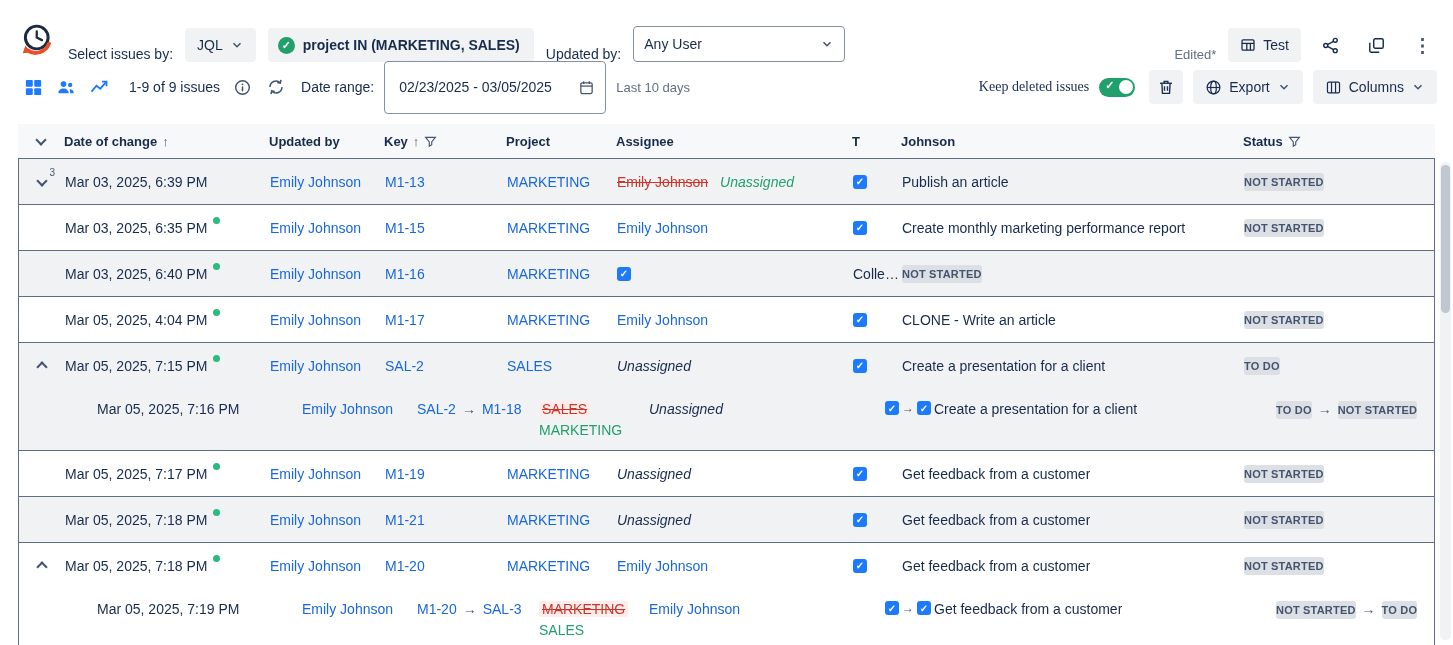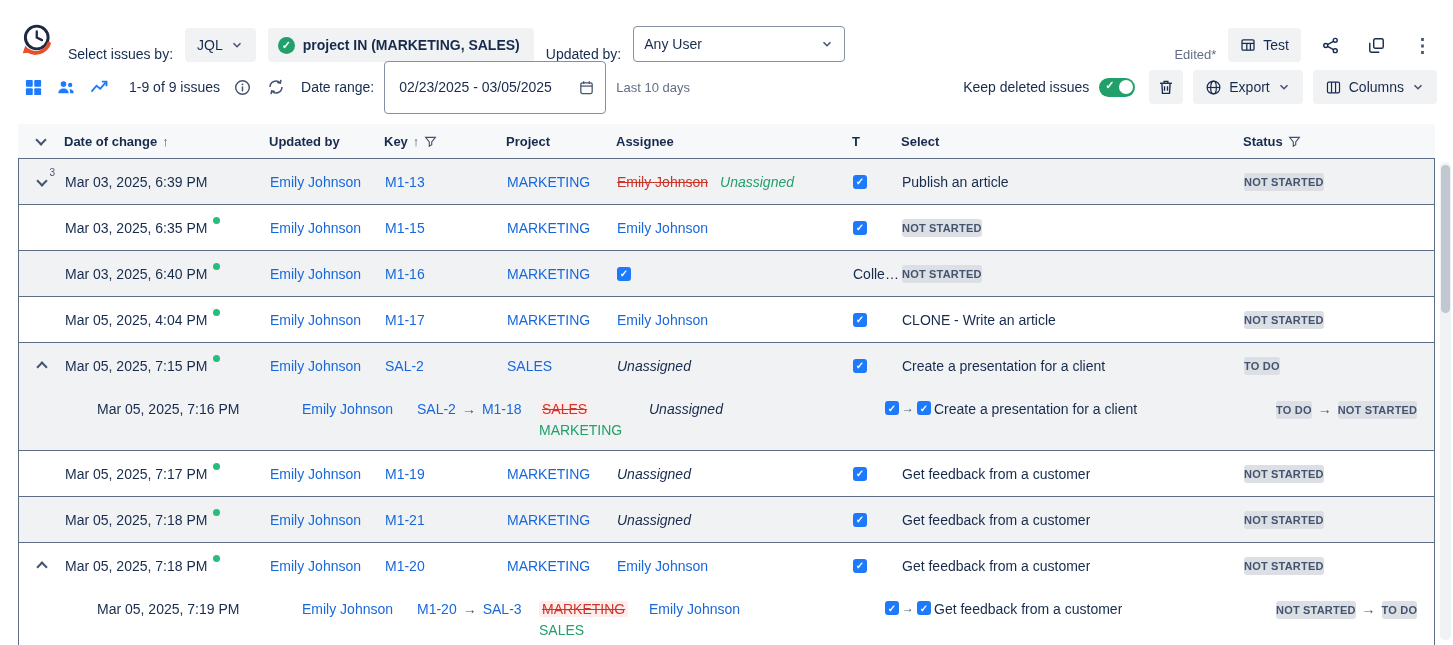--- a/index.html
+++ b/index.html
@@ -50,21 +50,21 @@
     display:inline-flex; align-items:center; justify-content:space-between;
     width:222px; height:53px; border:1px solid #8590A2; border-radius:4px;
     padding:0 10px 0 14px; margin-left:10px; cursor:pointer; white-space:nowrap;
   }
   .toggle {
     position:relative; display:inline-block; width:36px; height:19px; border-radius:10px;
     background:var(--toggle,#22A06B); cursor:pointer; margin-left:10px; flex:none;
   }
   .toggle .knob { position:absolute; top:2.5px; right:2.5px; width:14px; height:14px; border-radius:50%; background:#fff; }
   .toggle::before { content:"✓"; position:absolute; left:6px; top:1.5px; color:#fff; font-size:11px; font-weight:700; }
-  .push-right { margin-left:auto; white-space:nowrap; }
+  .push-right { margin-left:auto; white-space:nowrap;font-family:Liberation Serif, serif; }
 
   
   .table { margin:14px 18px 0; --cols:46px 205px 115px 122px 110px 236px 49px 342px 1fr; }
   .thead {
     display:grid; grid-template-columns:var(--cols); background:#F7F8F9; height:34px;
     align-items:center; font-size:13px; font-weight:700;
   }
   .thead .cell { display:flex; align-items:center; gap:5px; }
   .sort { font-weight:400; color:#44546F; font-size:13px; }
   .tbody { border:1px solid #5E6C84; }
@@ -307,21 +307,21 @@
     <div class="cell">
         <span>Project</span>
       </div>
     <div class="cell">
         <span>Assignee</span>
       </div>
     <div class="cell">
         <span>T</span>
       </div>
     <div class="cell">
-        <span>Select</span>
+        <span>Johnson</span>
       </div>
     <div class="cell">
       <span>Status</span>
       <span style="cursor:pointer">
         <svg width="13" height="13" viewBox="0 0 16 16" fill="none" stroke="#44546F" stroke-width="1.4">
             <path d="M2 3h12L9.5 8.5V12l-3 1.8V8.5z"></path>
           </svg>
       </span>
     </div>
   </div>
@@ -376,20 +376,23 @@
           </div>
           <div class="cell c-proj">
             <span class="link">MARKETING</span>
           </div>
           <div class="cell c-assignee">
             <span class="link">Emily Johnson</span>
           </div>
           <div class="cell c-type">
             <span class="cb">✓</span>
           </div>
+          <div class="cell c-summary">
+            <span class="summary-txt">Create monthly marketing performance report</span>
+          </div>
           <div class="cell c-status">
             <span class="status-badge">NOT STARTED</span>
           </div>
         </div>
       </div>
       <div class="group g-gray">
         <div class="row">
           <div class="cell c-exp"></div>
           <div class="cell c-date">
             <span>Mar 03, 2025, 6:40 PM</span>

